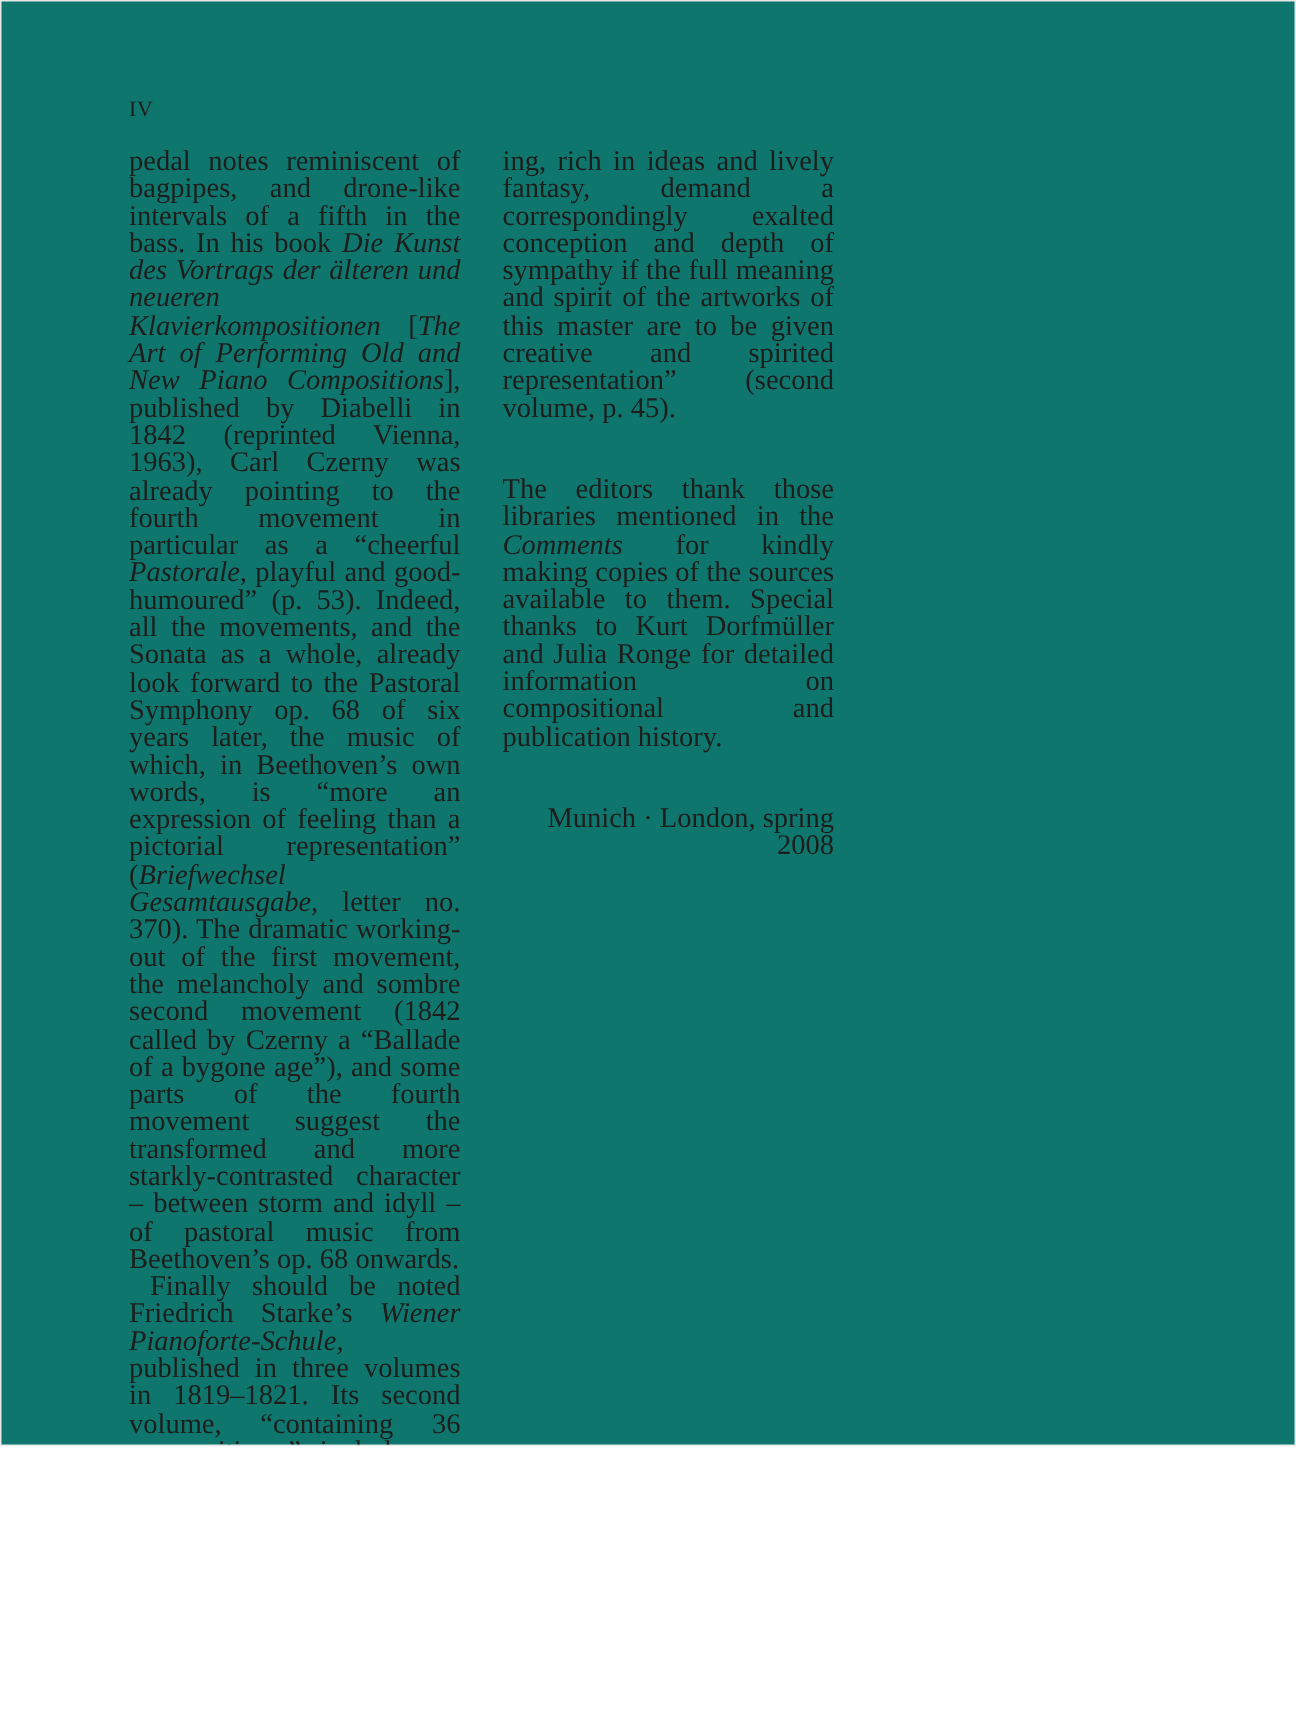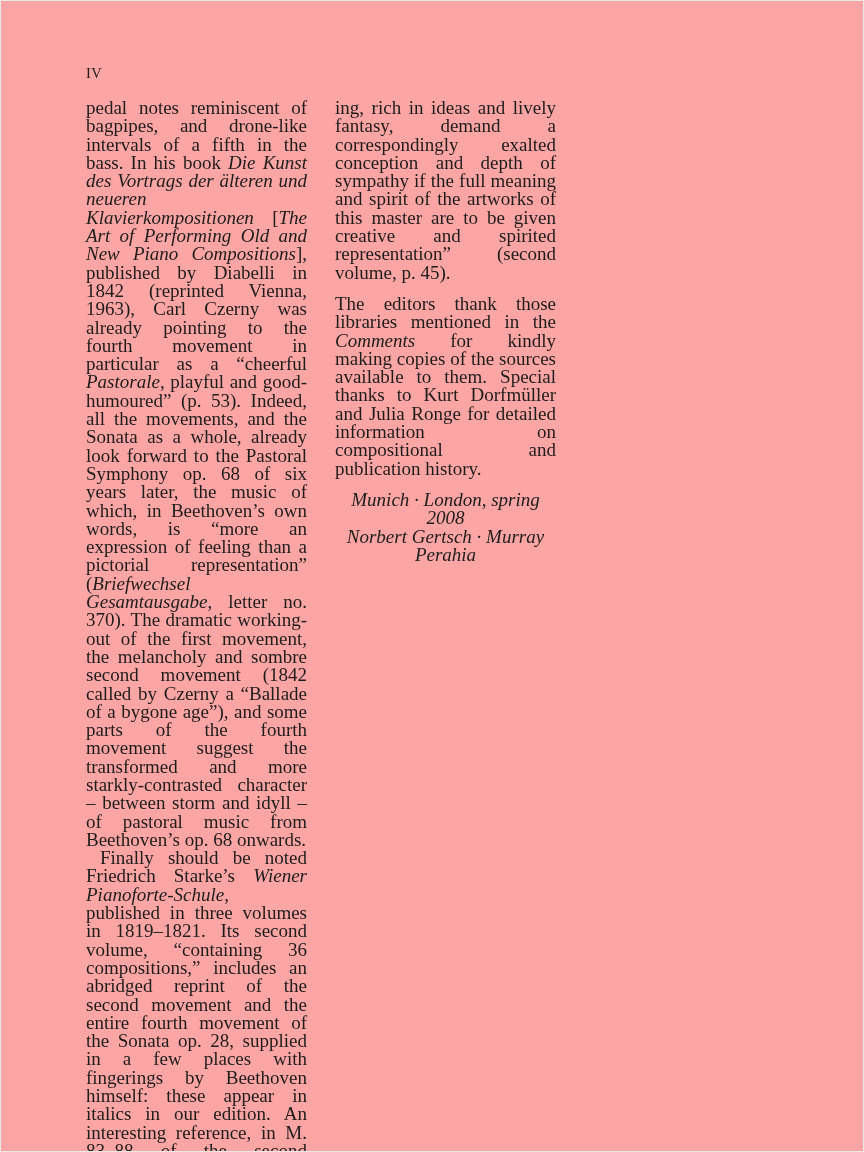--- a/index.html
+++ b/index.html
@@ -3,22 +3,22 @@
 <meta charset="utf-8">
 <style>
   html, body {
     margin: 0;
     padding: 0;
     background: #ffffff;
   }
   .page {
     position: relative;
     width: 864px;
-    height: 1152px;
-    background: #fca5a5;
+    height: 964px;
+    background: #0f766e;
     box-sizing: border-box;
     border: 1px solid #e8e8e6;
     font-family: "Liberation Serif", "DejaVu Serif", serif;
     color: #1d1d1b;
     overflow: hidden;
   }
   .page-number {
     position: absolute;
     left: 85px;
     top: 64px;
@@ -39,40 +39,38 @@
     text-align: justify;
   }
   .para {
     margin: 0;
     padding: 0;
   }
   .para.indent {
     text-indent: 14px;
   }
   .para.space-before {
-    margin-top: 13px;
+    margin-top: 36px;
   }
   .para.align-left {
-    text-align: center;
-    font-style: italic;
+    text-align: right;
   }
   .para i {
     font-style: italic;
   }
 </style>
 </head>
 <body>
 
 <div class="page">
   <div class="page-number">IV</div>
   <div class="columns">
     <div class="text-column">
         <p class="para"><span>pedal notes reminiscent of bagpipes, and drone-like intervals of a fifth in the bass. In his book </span><i>Die Kunst des Vortrags der älteren und neueren Klavierkompositionen</i><span> [</span><i>The Art of Performing Old and New Piano Compositions</i><span>], published by Diabelli in 1842 (reprinted Vienna, 1963), Carl Czerny was already pointing to the fourth movement in particular as a “cheerful </span><i>Pastorale</i><span>, playful and good-humoured” (p. 53). Indeed, all the movements, and the Sonata as a whole, already look forward to the Pastoral Symphony op. 68 of six years later, the music of which, in Beethoven’s own words, is “more an expression of feeling than a pictorial representation” (</span><i>Briefwechsel Gesamtausgabe</i><span>, letter no. 370). The dramatic working-out of the first movement, the melancholy and sombre second movement (1842 called by Czerny a “Ballade of a bygone age”), and some parts of the fourth movement suggest the transformed and more starkly-contrasted character – between storm and idyll – of pastoral music from Beethoven’s op. 68 onwards.</span></p>
         <p class="para indent"><span>Finally should be noted Friedrich Starke’s </span><i>Wiener Pianoforte-Schule</i><span>, published in three volumes in 1819–1821. Its second volume, “containing 36 compositions,” includes an abridged reprint of the second movement and the entire fourth movement of the Sonata op. 28, supplied in a few places with fingerings by Beethoven himself: these appear in italics in our edition. An interesting reference, in M. 83–88 of the second movement, is to “die Verschiebung der Claviatur” [shifting the keyboard over] (see Starke’s preface to the second volume): this is an instruction to use what is today the left-hand pedal. Whether this instruction was authorized by Beethoven remains an open question. Beethoven’s place in the musical world had become strongly established in the almost twenty-year period since the composition of op. 28, and Friedrich Starke brings together the sonata extracts with a biographical sketch and panegyric: “A star of the first rank in the musical firmament! […] The grandeur of his style and the profundity of his composition, full of passionate feel-</span></p>
       </div>
     <div class="text-column">
         <p class="para"><span>ing, rich in ideas and lively fantasy, demand a correspondingly exalted conception and depth of sympathy if the full meaning and spirit of the artworks of this master are to be given creative and spirited representation” (second volume, p. 45).</span></p>
         <p class="para space-before"><span>The editors thank those libraries mentioned in the </span><i>Comments</i><span> for kindly making copies of the sources available to them. Special thanks to Kurt Dorfmüller and Julia Ronge for detailed information on compositional and publication history.</span></p>
         <p class="para space-before align-left"><span>Munich · London, spring 2008</span></p>
-        <p class="para align-left"><span>Norbert Gertsch · Murray Perahia</span></p>
       </div>
   </div>
 </div>
 
 </body></html>

